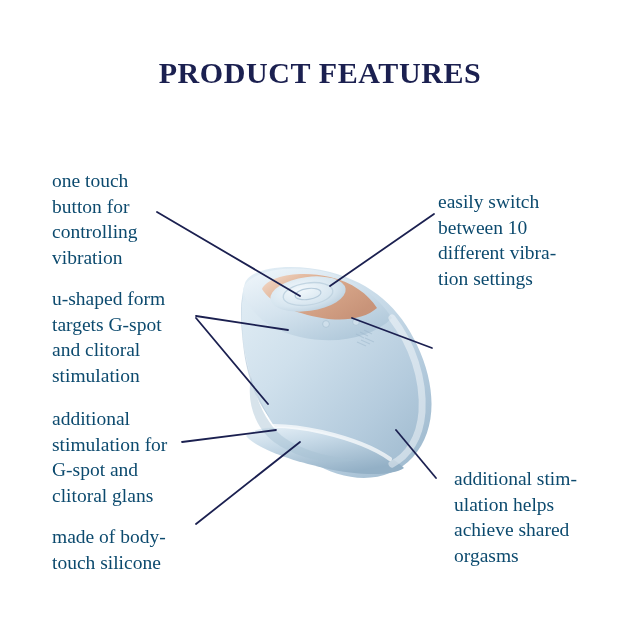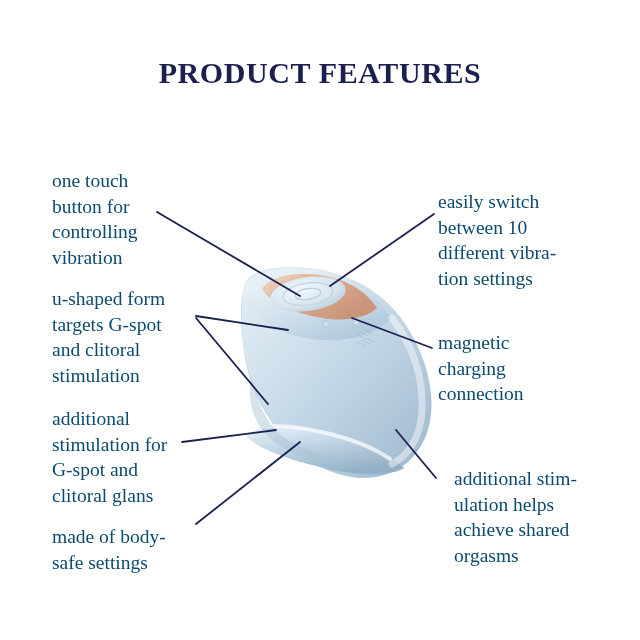--- a/index.html
+++ b/index.html
@@ -174,27 +174,24 @@
 vibration</div>
   <div class="feature-text col-left" id="f-left-2">additional
 stimulation for
 G-spot and
 clitoral glans</div>
   <div class="feature-text col-left" id="f-left-1">u-shaped form
 targets G-spot
 and clitoral
 stimulation</div>
   <div class="feature-text col-left" id="f-left-3">made of body-
-safe  settings</div>
+touch  silicone</div>
 
   <div class="feature-text col-right" id="f-right-0">easily switch
 between 10
 different vibra-
 tion settings</div>
-  <div class="feature-text col-right" id="f-right-1">magnetic
-charging
-connection</div>
   <div class="feature-text col-right" id="f-right-2">additional stim-
 ulation helps
 achieve shared
 orgasms</div>
 
 </div>
 
 </body></html>

